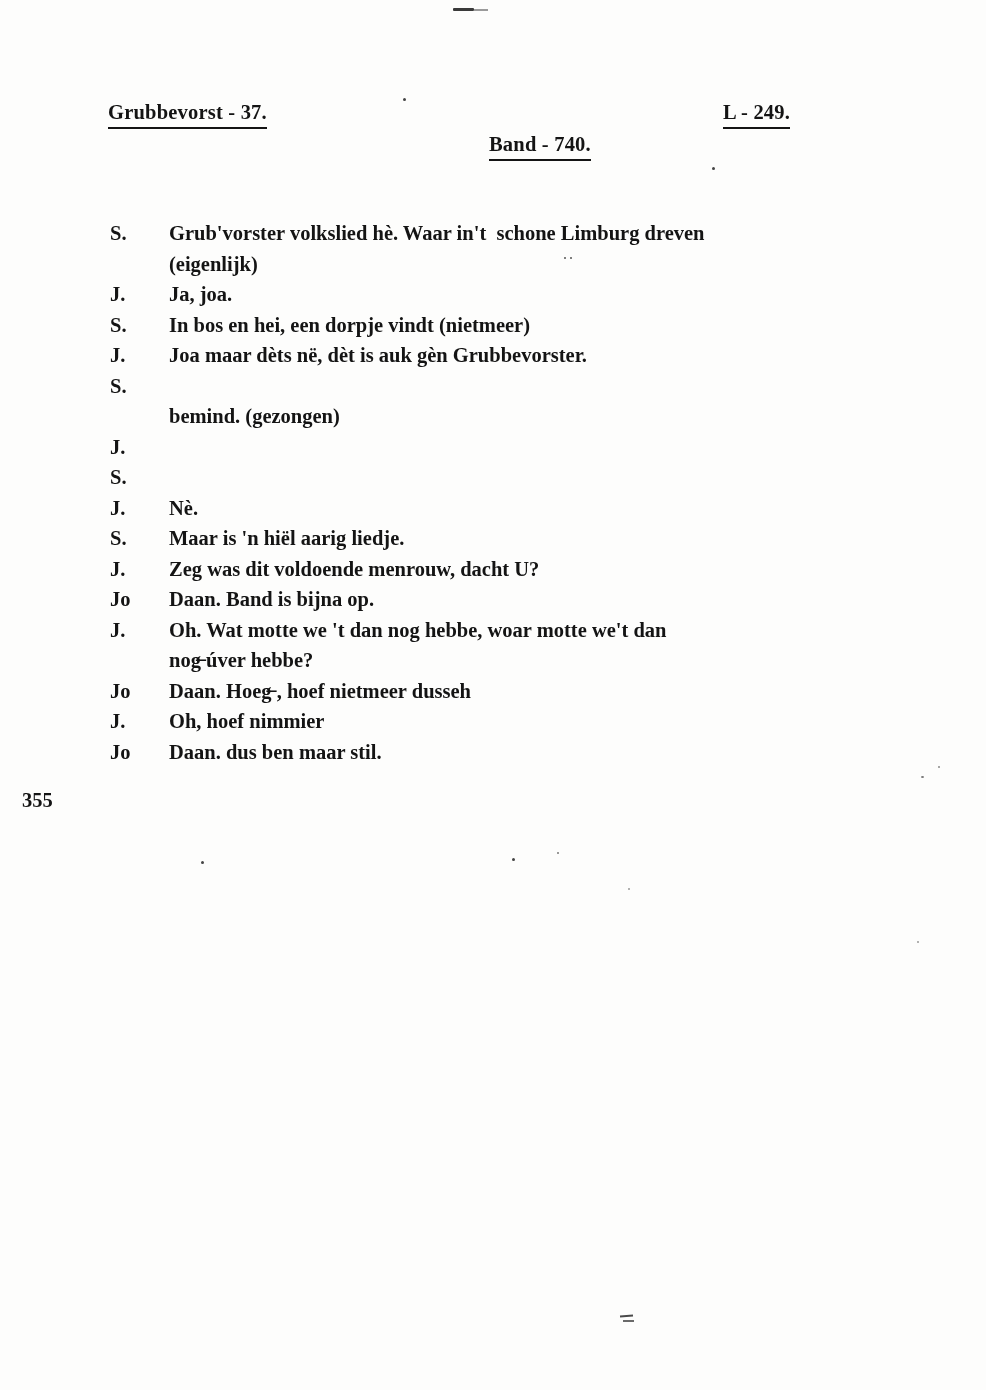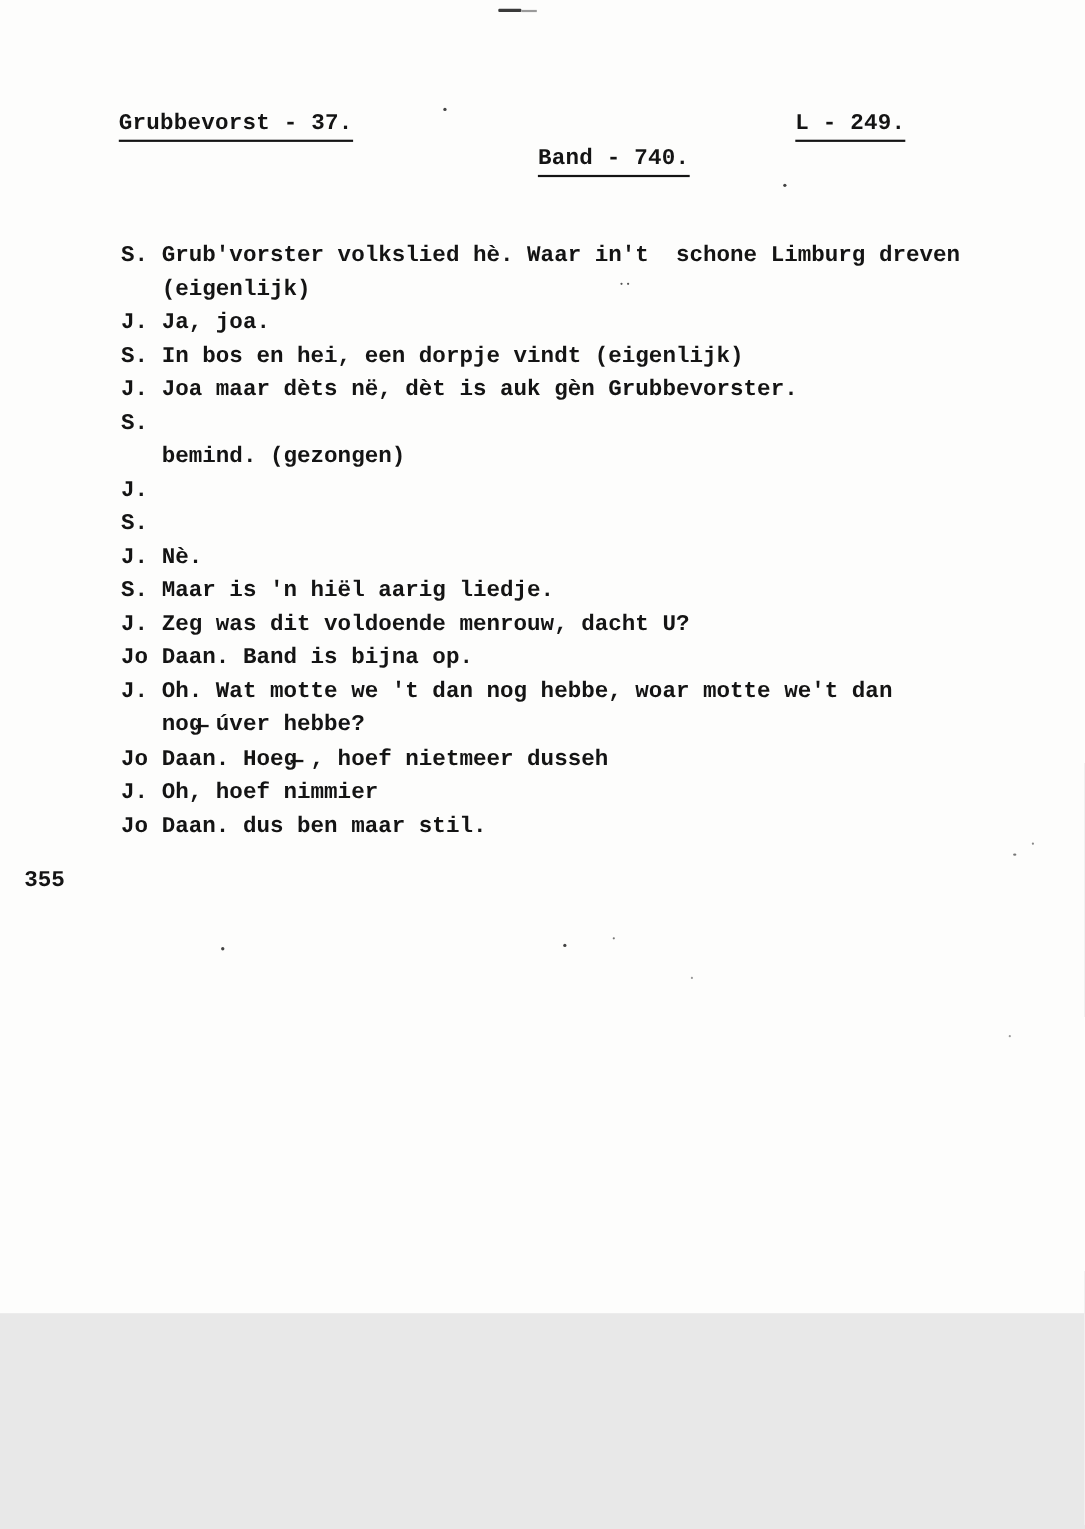--- a/index.html
+++ b/index.html
@@ -1,21 +1,21 @@
 <!DOCTYPE html>
 <html><head>
 <meta charset="utf-8">
 <style>
   html,body{margin:0;padding:0;background:#e8e8e8;}
   .page{
     position:relative;
-    width:986px;height:1194px;
+    width:986px;height:1390px;
     background:#fdfdfc;
     overflow:hidden;
-    font-family:Liberation Mono, monospace;
+    font-family:Liberation Serif, serif;
     color:#141414;
   }
   
   .header-item{
     position:absolute;
     top:101px;
     font-size:20.5px;
     font-weight:700;
     letter-spacing:0.2px;
     border-bottom:2.5px solid #141414;
@@ -38,21 +38,21 @@
     font-size:20.5px;
     font-weight:700;
     line-height:26px;
   }
   .speaker{
     display:inline-block;
     width:37px;
     flex:0 0 37px;
     white-space:pre;
   }
-  .text{white-space:pre;}
+  .text{white-space:pre;margin-left:22px;}
   .margin-marker{
     position:absolute;
     left:22px;top:741px;
     font-size:20.5px;
     font-weight:700;
     margin-top:48px;
   }
   
   .artifact{position:absolute;background:#2a2a2a;}
   .top-dash{left:453px;top:8px;width:21px;height:3px;background:#3a3a3a;border-radius:1px;}
@@ -91,21 +91,21 @@
     <div class="line">
         <span class="speaker"></span>
         <span class="text">(eigenlijk)</span>
       </div>
     <div class="line">
         <span class="speaker">J.</span>
         <span class="text">Ja, joa.</span>
       </div>
     <div class="line">
         <span class="speaker">S.</span>
-        <span class="text">In bos en hei, een dorpje vindt (eigenlijk)</span>
+        <span class="text">In bos en hei, een dorpje vindt (nietmeer)</span>
       </div>
     <div class="line">
         <span class="speaker">J.</span>
         <span class="text">Joa maar dèts në, dèt is auk gèn Grubbevorster.</span>
       </div>
     <div class="line">
         <span class="speaker">S.</span>
       </div>
     <div class="line">
         <span class="speaker"></span>

